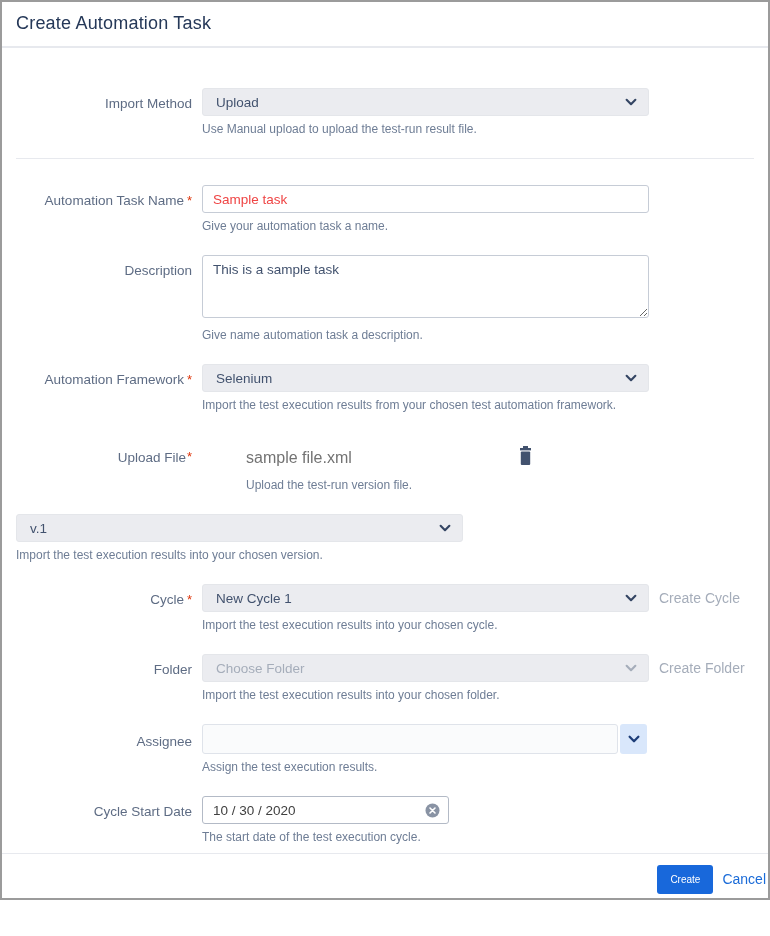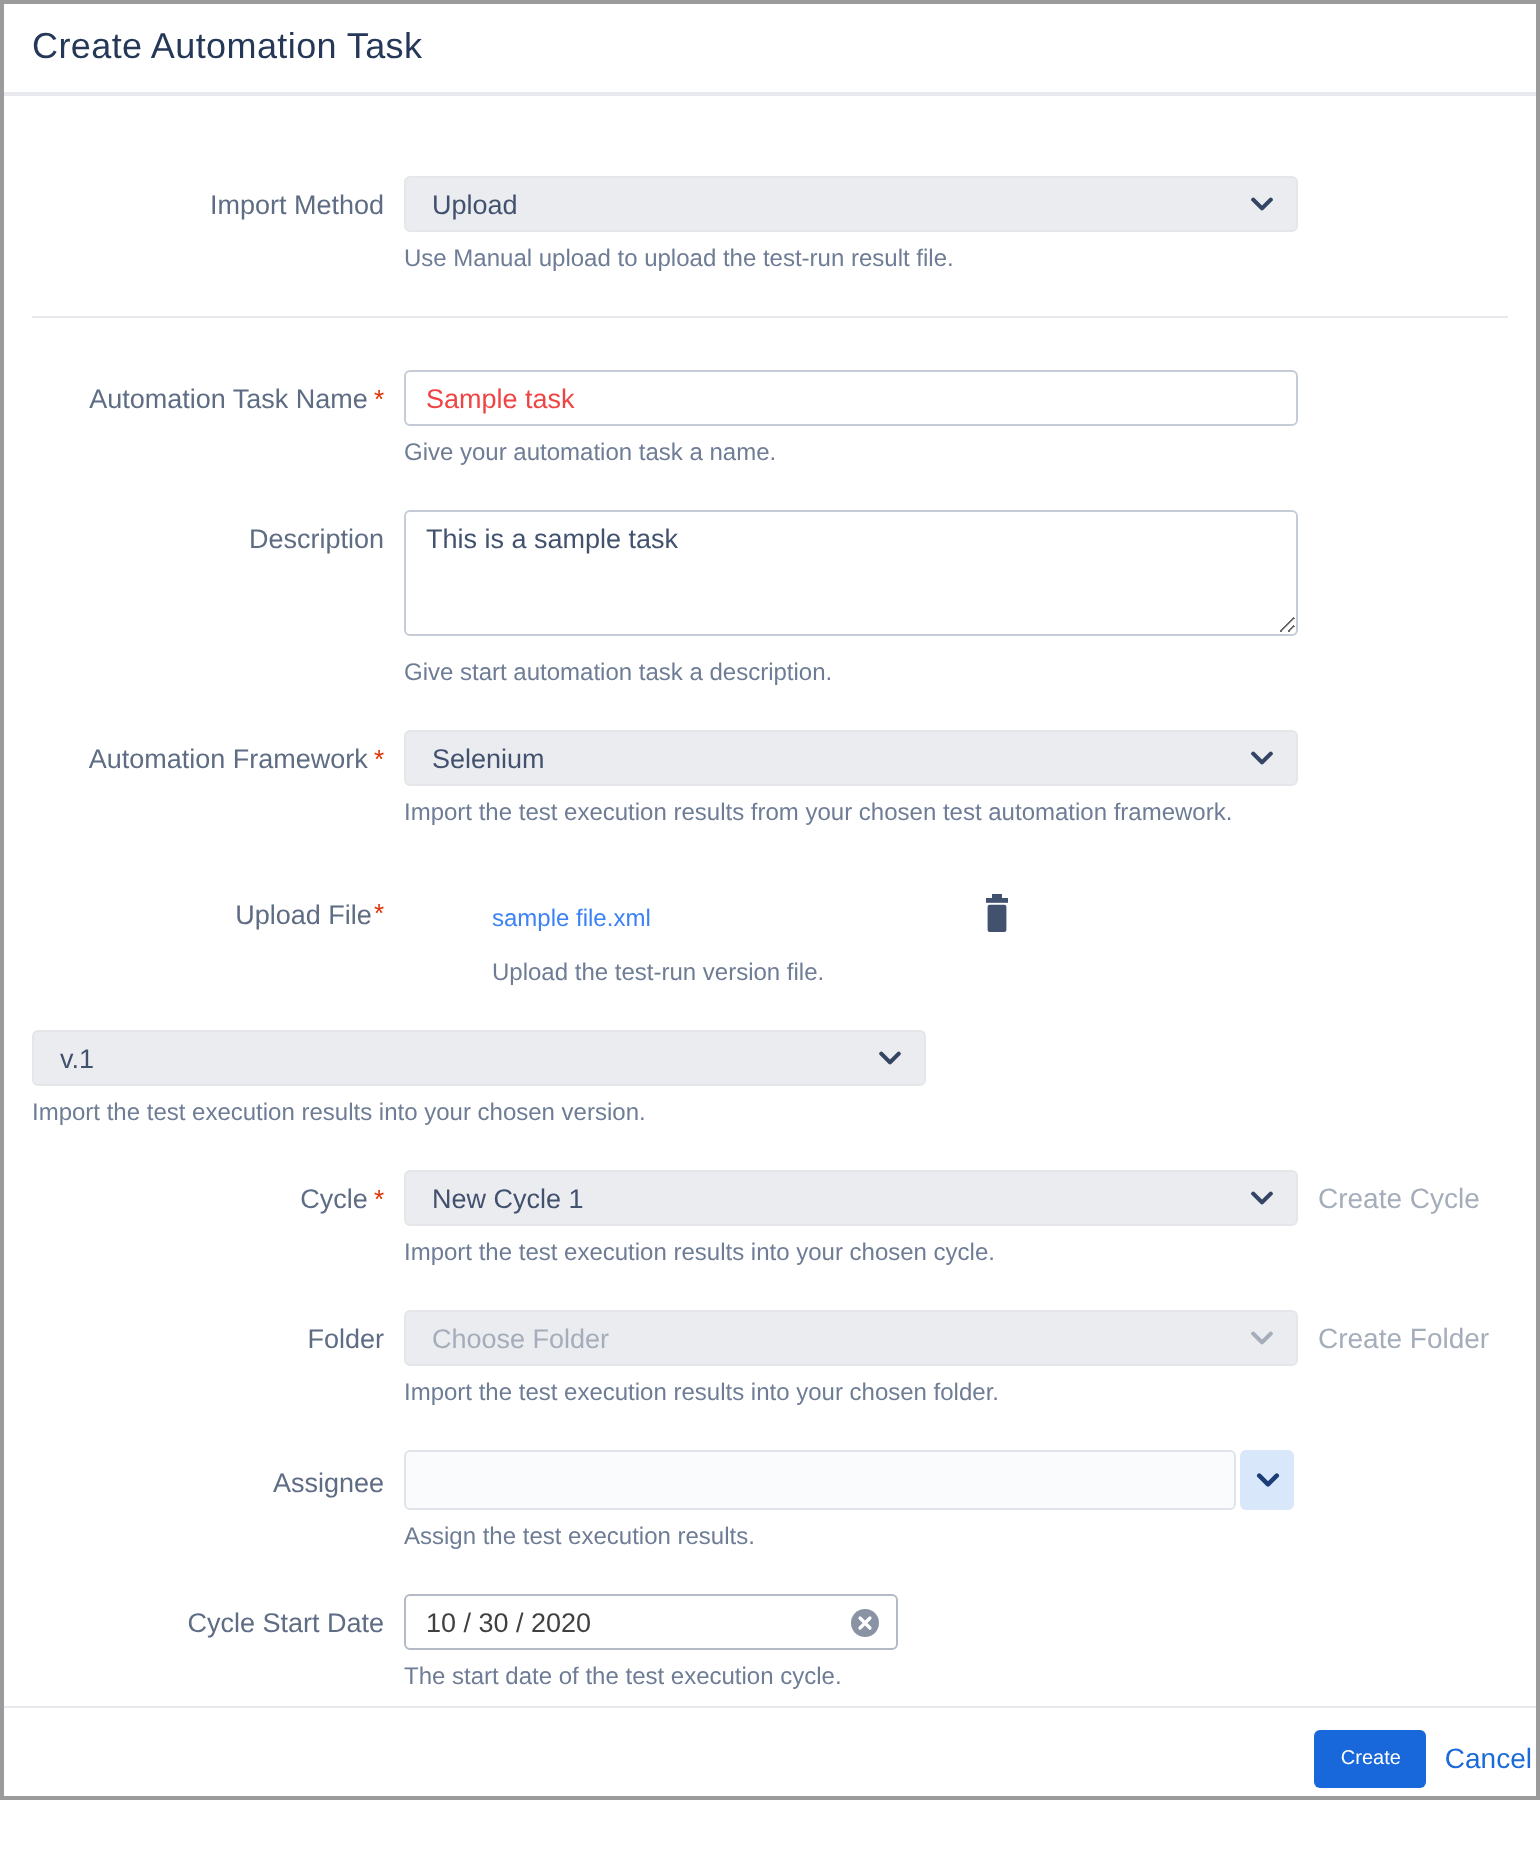--- a/index.html
+++ b/index.html
@@ -53,21 +53,21 @@
     font-family:"Liberation Sans", sans-serif; outline:none;
   }
   textarea.text-area {
     width:447px; height:63px; resize:both;
     border:1px solid #c6ccd6; border-radius:3px; background:#fff;
     padding:6px 10px; font-size:13.5px; color:#42526e;
     font-family:"Liberation Sans", sans-serif; outline:none;
   }
 
   .upload-row { display:flex; align-items:center; height:28px; margin-top:10px; }
-  .file-name { font-size:12px; color:#3b82f6; }
+  .file-name { font-size:16px; color:#737373; }
   .trash { margin-left:165px; cursor:pointer; }
 
   .action-link { margin-left:10px; font-size:14px; color:#a5adba; cursor:pointer; white-space:nowrap; }
 
   .assignee-input {
     width:416px; height:30px;
     border:1px solid #dfe3ea; border-radius:3px; background:#fafbfc;
     padding:0 10px; font-size:13.5px; color:#42526e;
     font-family:"Liberation Sans", sans-serif; outline:none;
   }
@@ -143,21 +143,21 @@
         <div class="help">Give your automation task a name.</div>
       </div>
     </div>
 
     <div class="row">
       <div class="label-cell">
         <span class="label">Description</span>
       </div>
       <div class="field-cell">
         <textarea class="text-area" style="">This is a sample task</textarea>
-        <div class="help">Give start automation task a description.</div>
+        <div class="help">Give name automation task a description.</div>
       </div>
     </div>
 
     <div class="row">
       <div class="label-cell">
         <span class="label">Automation Framework</span><span class="req">*</span>
       </div>
       <div class="field-cell">
         <div class="select">
           <span class="sel-val">Selenium</span>

